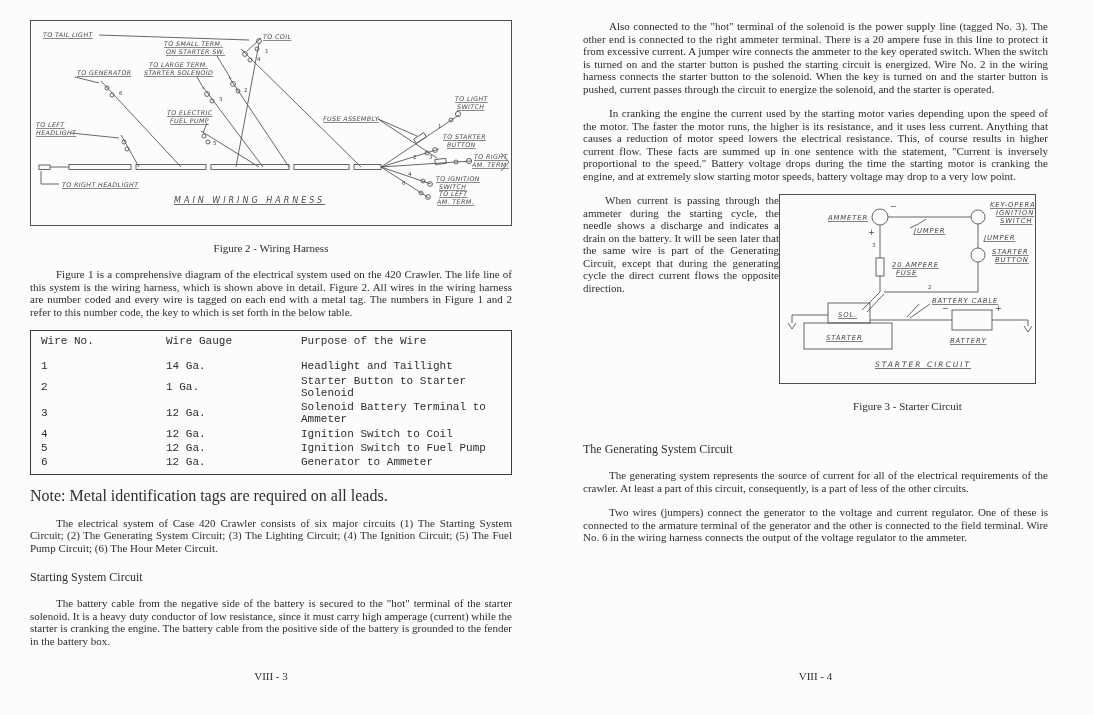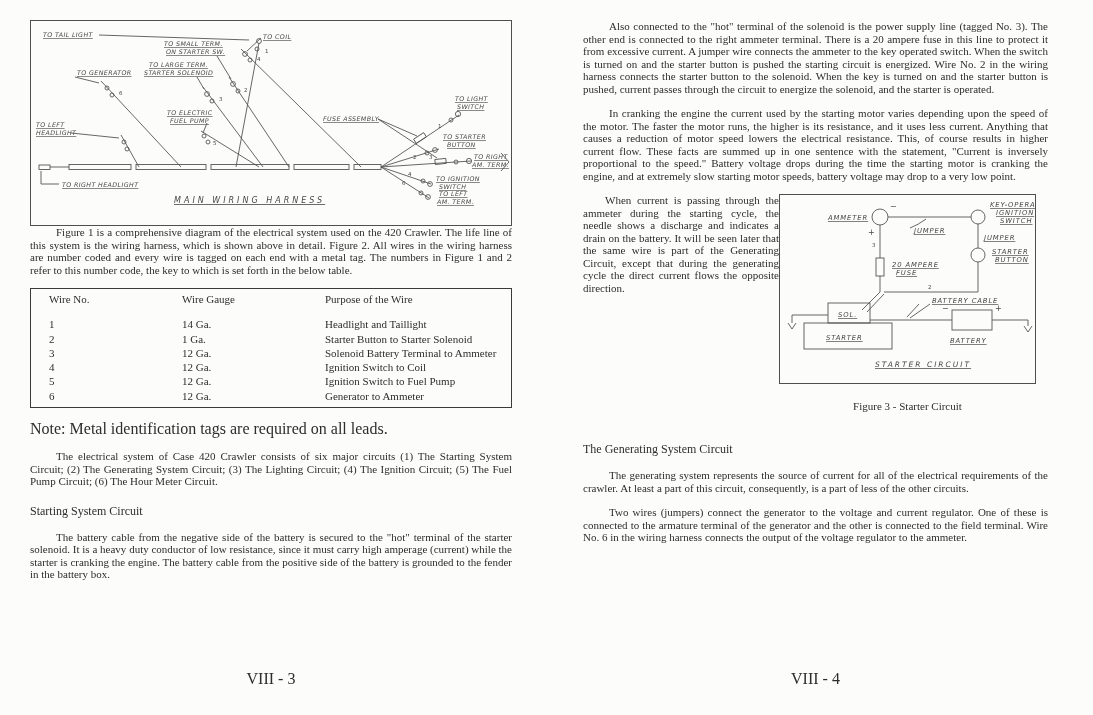--- a/index.html
+++ b/index.html
@@ -5,28 +5,28 @@
   html,body{margin:0;padding:0;background:#e8e8e6;}
   .sheet{position:relative;width:1093px;height:715px;background:#fcfcfa;overflow:hidden;
          font-family:"Liberation Serif", serif;color:#2d2d2d;}
   .page{position:absolute;top:20px;}
   #page-l{left:30px;width:482px;height:680px;}
   #page-r{left:583px;width:465px;height:680px;}
   .para{font-size:11px;line-height:12.5px;text-align:justify;text-indent:26px;margin:0 0 12px 0;}
   .caption{font-size:11px;text-align:center;margin:16px 0 14px 0;}
   .heading{font-size:12px;margin:16px 0 12px 0;}
   .note{font-size:16px;margin:12px 0 12px 0;}
-  .footer{position:absolute;top:650px;width:100%;text-align:center;font-size:16px;}
+  .footer{position:absolute;top:650px;width:100%;text-align:center;font-size:11px;}
   
   .figbox{border:1.3px solid #4f4f4f;background:#fcfcfa;}
   #fig2{width:479px;height:200px;}
   
   table.wiretable{width:100%;border:1.2px solid #3a3a3a;border-collapse:collapse;
                   font-size:11px;margin-top:4px;}
-  table.wiretable td{padding:1px 0 1px 18px;line-height:12.3px;}
+  table.wiretable td{padding:1px 0 1px 10px;line-height:12.3px;font-family:Liberation Mono, monospace;}
   table.wiretable .c1{width:115px;}
   table.wiretable .c2{width:125px;}
   table.wiretable tr.hdr td{padding-top:4px;}
   table.wiretable tr.spacer td{height:9px;}
   table.wiretable tr.last td{padding-bottom:5px;}
   
   .figrow{display:flex;margin-top:2px;}
   .figrow .textcol{width:196px;}
   .figrow .textcol .para{text-indent:22px;}
   #fig3wrap{width:257px;}
@@ -158,20 +158,21 @@
         <circle cx="390" cy="172" r="2"></circle>
           <circle cx="397" cy="176" r="2.4"></circle>
         <text class="num" x="371" y="164">6</text>
         <text class="lbl" x="408" y="175">TO LEFT</text>
         <text class="lbl" x="406" y="183">AM. TERM.</text>
 
         <text class="ttl" x="143" y="182">MAIN WIRING HARNESS</text>
       </svg>
     </div>
 
+    <div class="caption">Figure 2 - Wiring Harness</div>
 
     <p class="para">Figure 1 is a comprehensive diagram of the electrical system used on the 420 Crawler. The life line of this system is the wiring harness, which is shown above in detail.  Figure 2.  All wires in the wiring harness are number coded and every wire is tagged on each end with a metal tag.  The numbers in Figure 1 and 2 refer to this number code, the key to which is set forth in the below table.</p>
 
     <table class="wiretable">
       <tbody>
         <tr class="hdr">
           <td class="c1">Wire No.</td>
           <td class="c2">Wire Gauge</td>
           <td>Purpose of the Wire</td>
         </tr>

